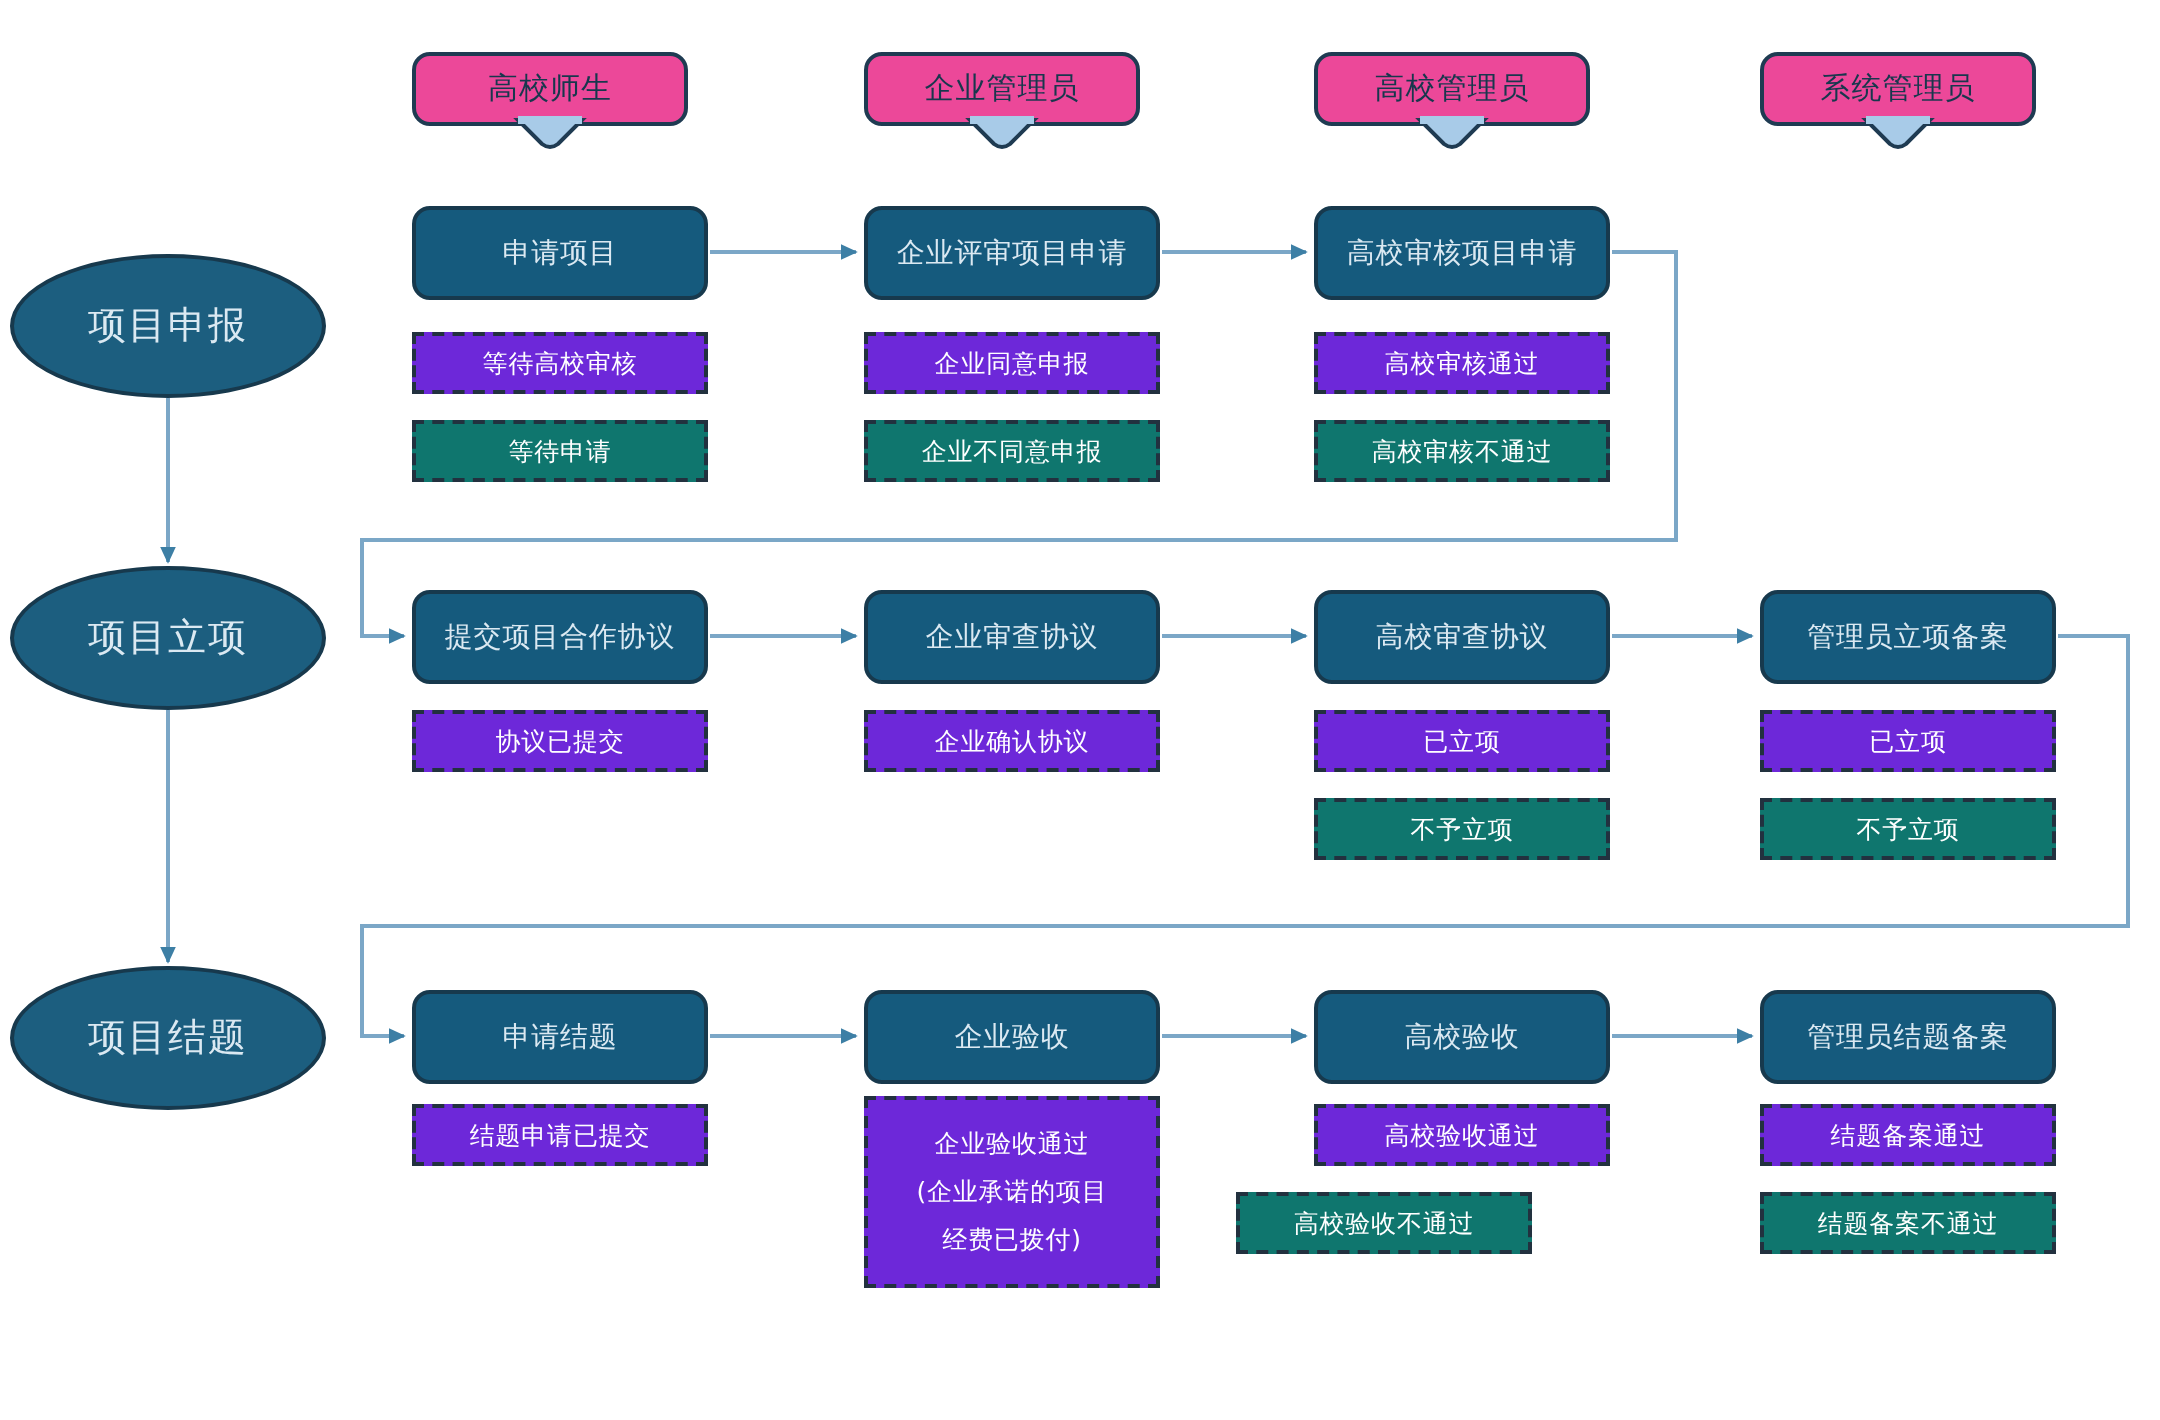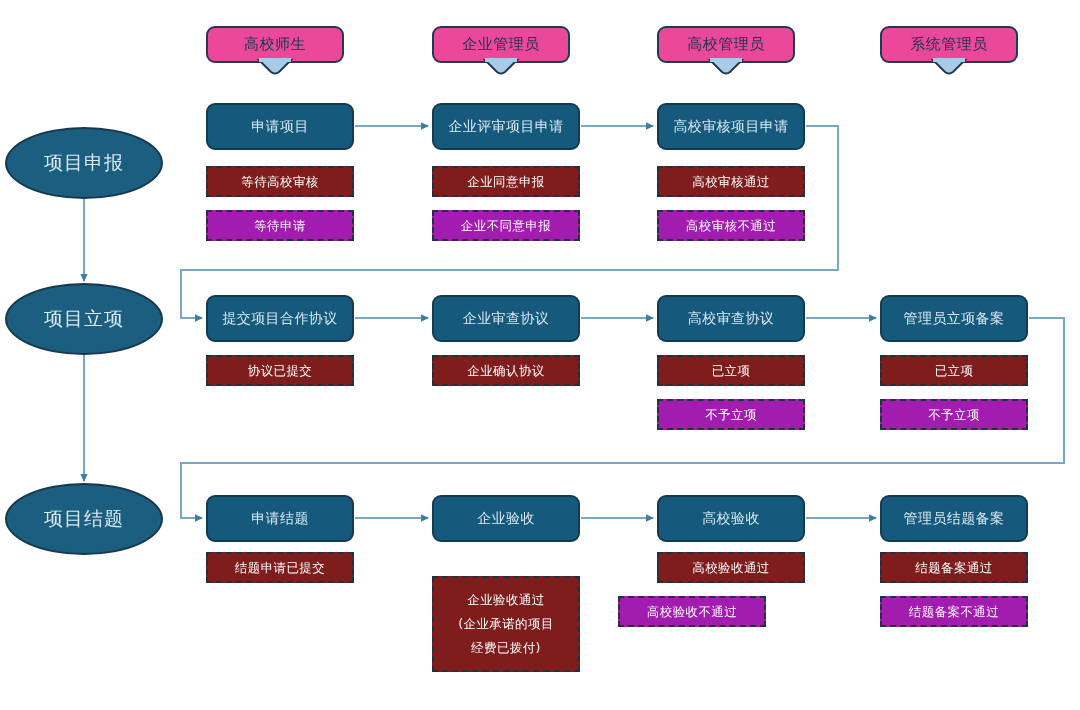--- a/index.html
+++ b/index.html
@@ -93,22 +93,22 @@
     align-items: center;
     justify-content: center;
     flex-direction: column;
     color: #ffffff;
     font-size: 12.5px;
     line-height: 24px;
     letter-spacing: 0.4px;
     z-index: 3;
     text-align: center;
   }
-  .chip.ok   { background: #7f1d1d; }
-  .chip.bad  { background: #a21caf; }
+  .chip.ok   { background: #6d28d9; }
+  .chip.bad  { background: #0f766e; }
   .chip .ln { display: block; }
 </style>
 </head>
 <body>
 
 <div id="canvas">
 
   <svg id="wires" viewBox="0 0 1080 710" xmlns="http://www.w3.org/2000/svg">
     <defs>
       <marker id="ah" markerWidth="9" markerHeight="9" refX="7.5" refY="4.5" orient="auto" markerUnits="userSpaceOnUse">
@@ -246,21 +246,21 @@
   <div class="node" style="left:206px;top:495px;">
     <span>申请结题</span>
   </div>
   <div class="chip ok" style="left:206px;top:552px;height:31px;text-align:center;">
     <span class="ln">结题申请已提交</span>
   </div>
 
   <div class="node" style="left:432px;top:495px;">
     <span>企业验收</span>
   </div>
-  <div class="chip ok" style="left:432px;top:576px;height:96px;">
+  <div class="chip ok" style="left:432px;top:548px;height:96px;">
     <span class="ln">企业验收通过</span>
     <span class="ln">(企业承诺的项目</span>
     <span class="ln">经费已拨付)</span>
   </div>
 
   <div class="node" style="left:657px;top:495px;">
     <span>高校验收</span>
   </div>
   <div class="chip ok" style="left:657px;top:552px;height:31px;align-items:center;">
     <span class="ln">高校验收通过</span>

